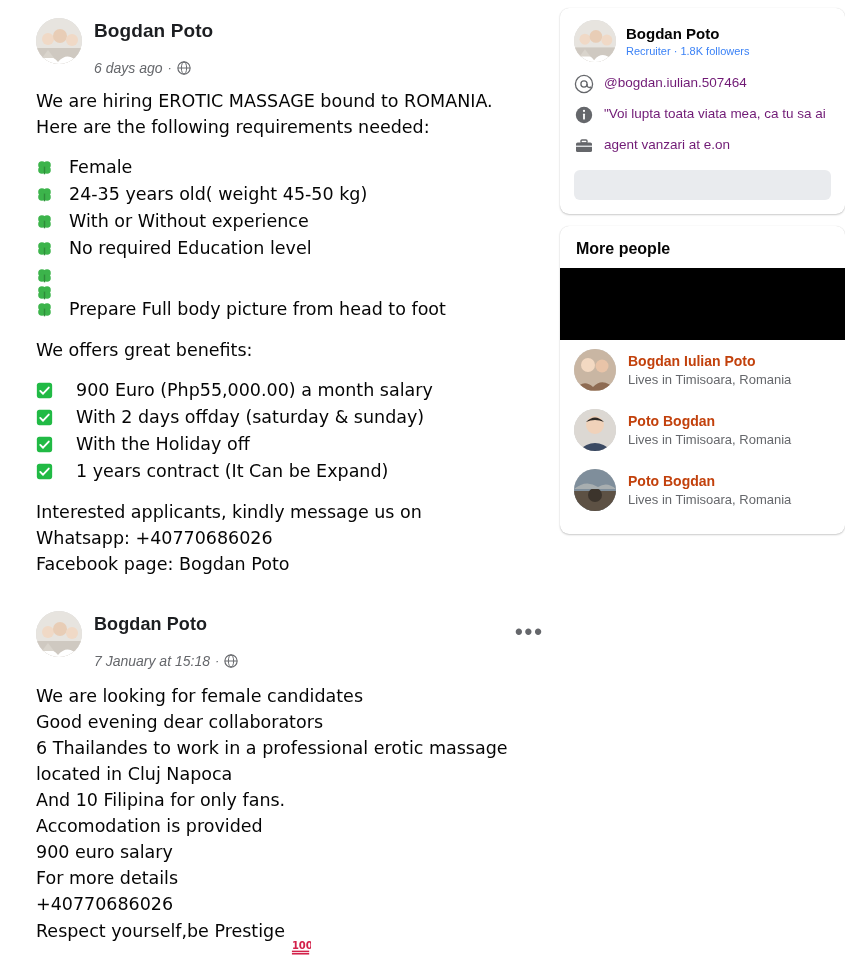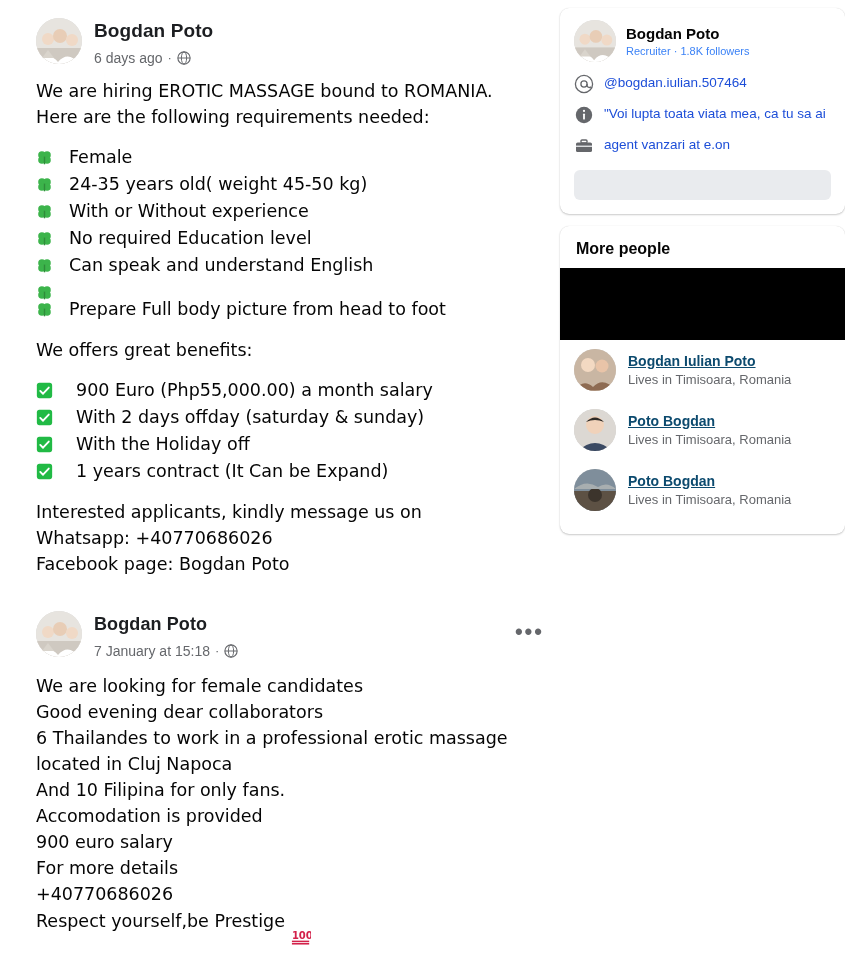--- a/index.html
+++ b/index.html
@@ -46,22 +46,23 @@
     color: #1c1e21;
     line-height: 22px;
     letter-spacing: .1px;
   }
   .post-sub {
     display: flex;
     align-items: center;
     gap: 5px;
     font-size: 14px;
     color: #65676b;
-    margin-top: 8px;
+    margin-top: 18px;
     line-height: 16px;
+    font-style: italic;
   }
   .dot-sep { font-size: 13px; color: #65676b; }
   .globe-icon { display: inline-block; width: 14px; height: 14px; }
   .globe-icon svg { display: block; }
 
   .post-body {
     font-size: 17.5px;
     line-height: 26px;
     color: #050505;
     font-family: "DejaVu Sans", sans-serif;
@@ -147,21 +148,21 @@
     color: #3b82f6;
     margin-top: 2px;
   }
 
   .about-row {
     display: flex;
     align-items: flex-start;
     gap: 10px;
     margin-bottom: 11px;
     font-size: 13.5px;
-    color: #1d4ed8;
+    color: #701a75;
     line-height: 18px;
   }
   .about-row:last-child { margin-bottom: 0; }
   .about-ico {
     flex: 0 0 20px;
     width: 20px; height: 20px;
     color: #65676b;
   }
   .about-ico svg { display: block; }
   .about-txt { white-space: nowrap; overflow: hidden; }
@@ -194,23 +195,22 @@
     width: 42px; height: 42px;
     border-radius: 50%;
     flex: 0 0 42px;
     overflow: hidden;
     background: #cfcfcf;
   }
   .person-avatar svg { display: block; width: 100%; height: 100%; }
   .person-name {
     font-size: 14px;
     font-weight: bold;
-    color: #0c4a6e;
+    color: #c2410c;
     line-height: 17px;
-    text-decoration: underline;
   }
   .person-sub {
     font-size: 13px;
     color: #65676b;
     margin-top: 2px;
     line-height: 16px;
   }
 </style>
 </head>
 <body>
@@ -304,21 +304,20 @@
           <div class="bullet-row">
             <span class="clover">
               <svg viewBox="0 0 20 20" xmlns="http://www.w3.org/2000/svg">
                 <circle cx="7" cy="7" r="4.4" fill="#3cb44b"></circle>
                   <circle cx="13" cy="7" r="4.4" fill="#3cb44b"></circle>
                 <circle cx="7" cy="13" r="4.4" fill="#3cb44b"></circle>
                   <circle cx="13" cy="13" r="4.4" fill="#3cb44b"></circle>
                 <rect x="9.2" y="9" width="1.6" height="9" fill="#2f8c3a"></rect>
               </svg>
             </span>
-            <span>Can speak and understand English</span>
           </div>
           <div class="bullet-row">
             <span class="clover">
               <svg viewBox="0 0 20 20" xmlns="http://www.w3.org/2000/svg">
                 <circle cx="7" cy="7" r="4.4" fill="#3cb44b"></circle>
                   <circle cx="13" cy="7" r="4.4" fill="#3cb44b"></circle>
                 <circle cx="7" cy="13" r="4.4" fill="#3cb44b"></circle>
                   <circle cx="13" cy="13" r="4.4" fill="#3cb44b"></circle>
                 <rect x="9.2" y="9" width="1.6" height="9" fill="#2f8c3a"></rect>
               </svg>

